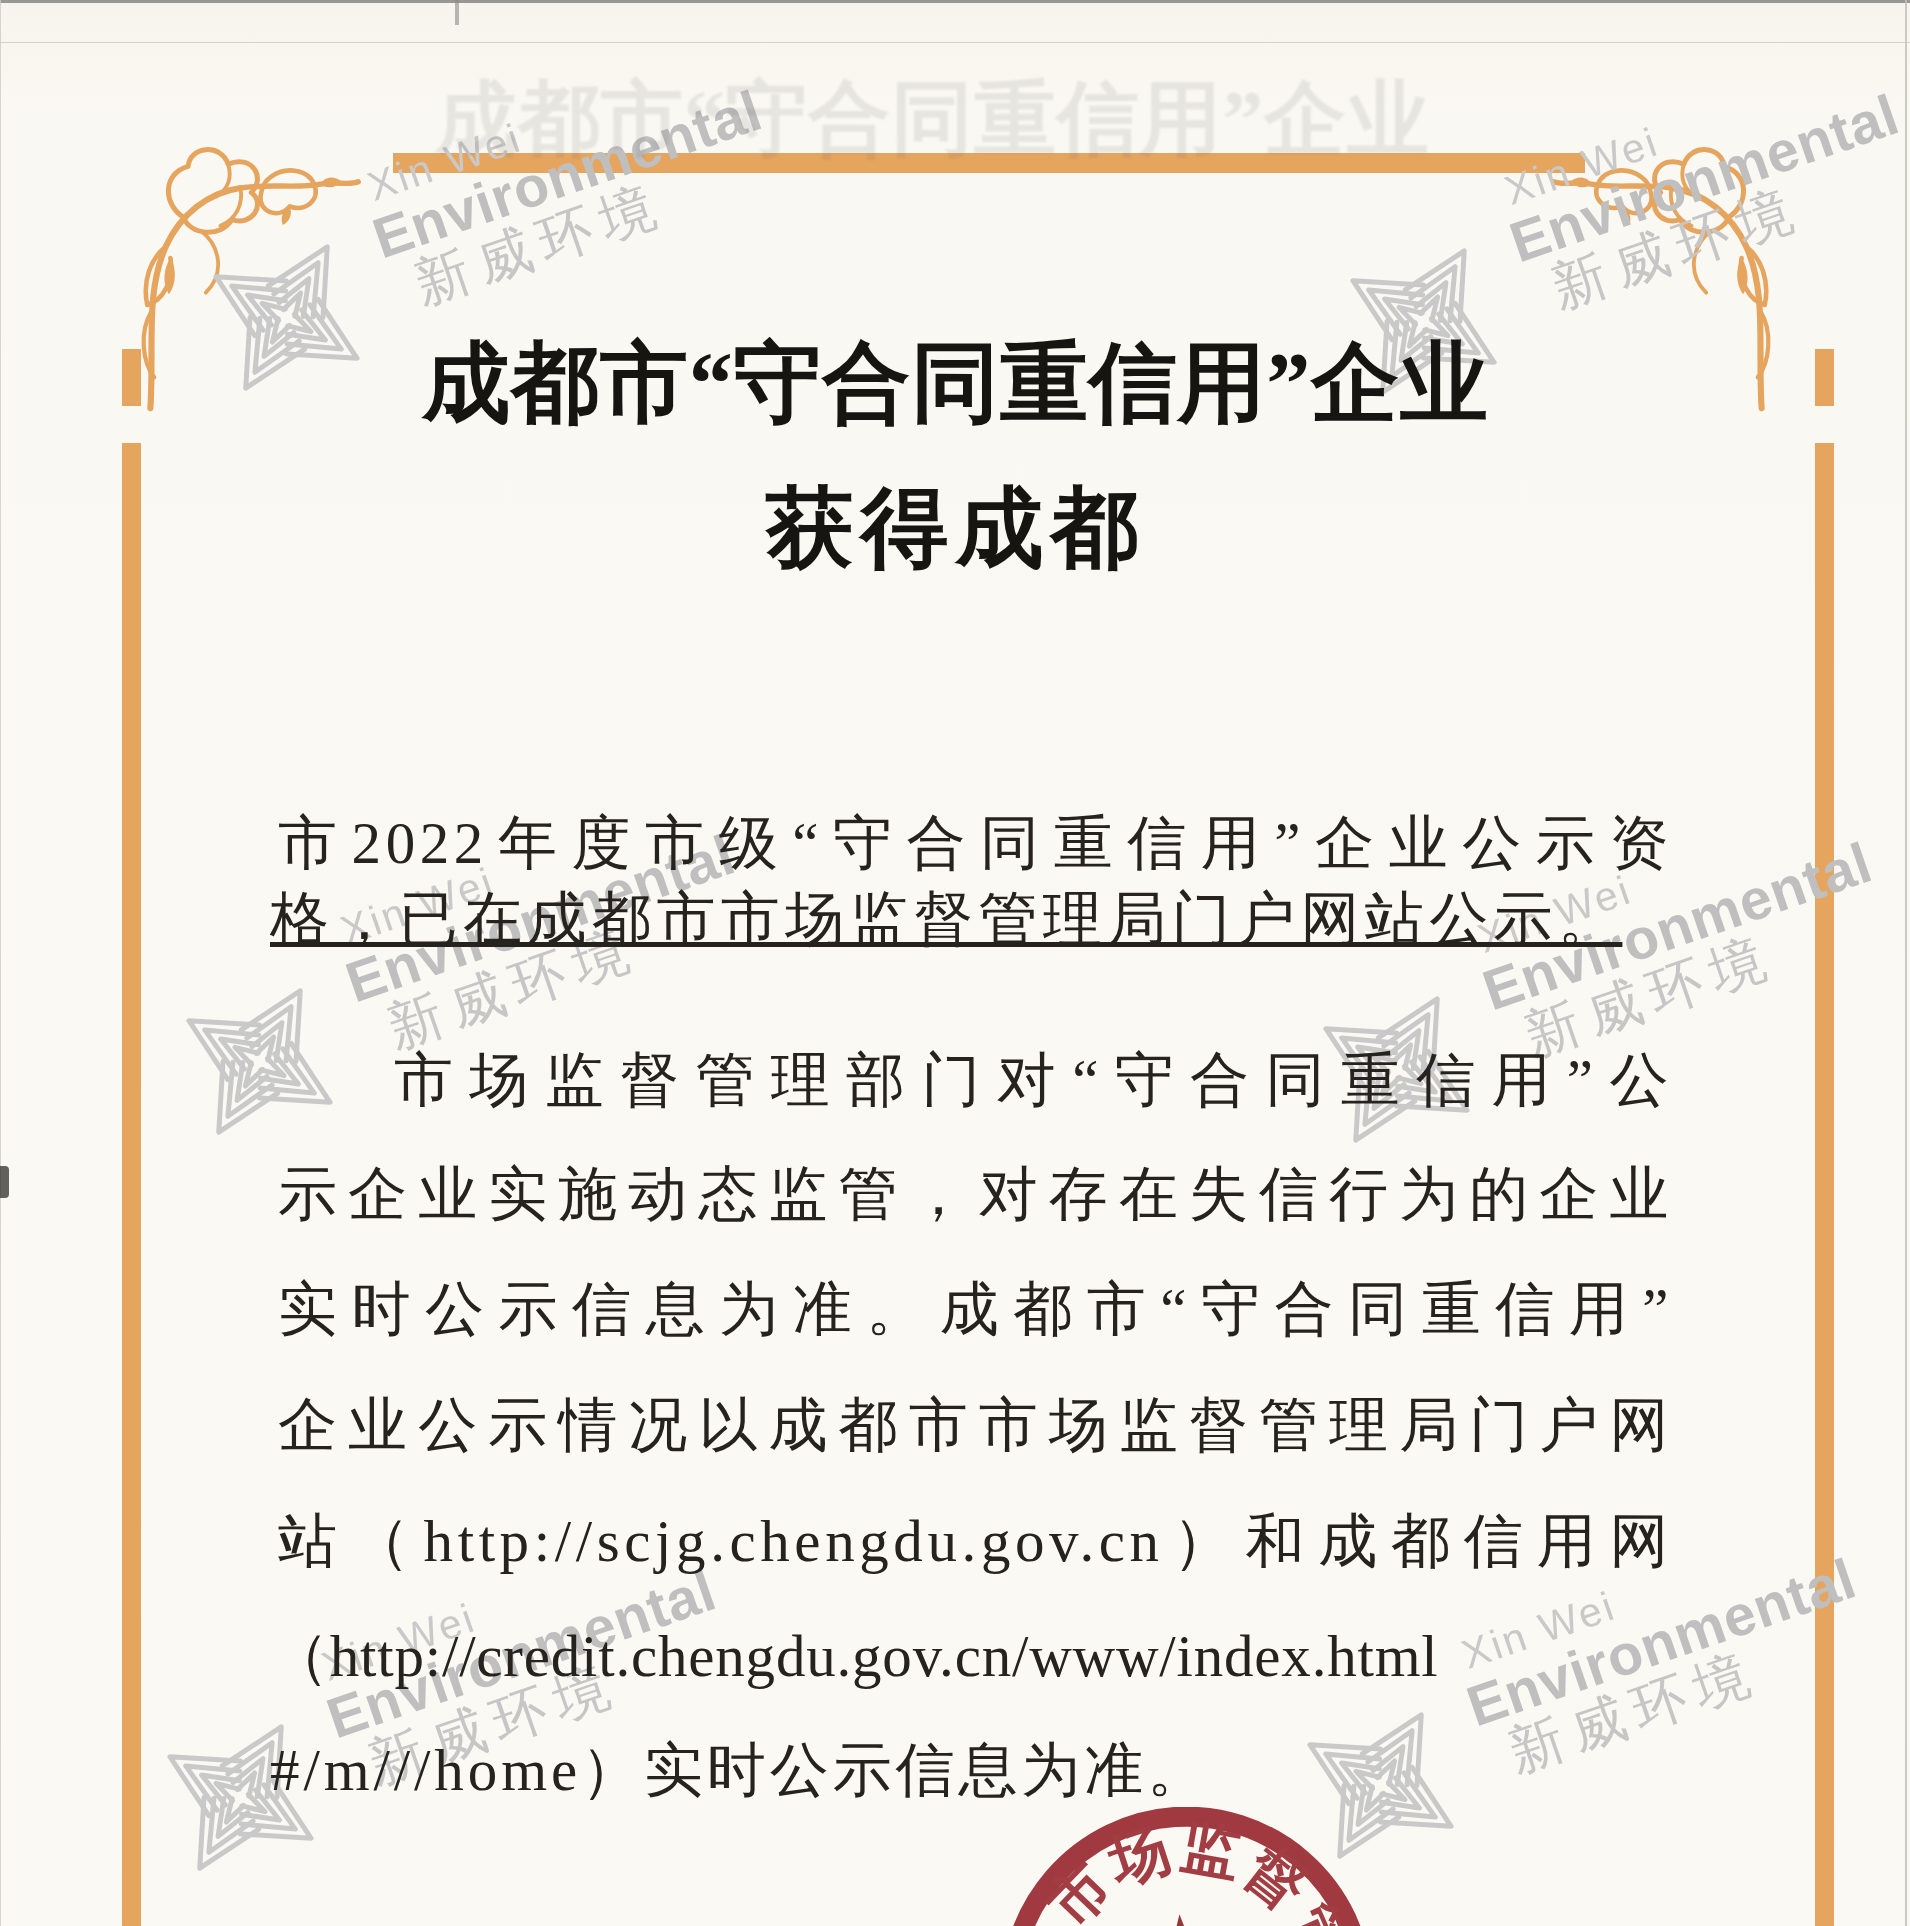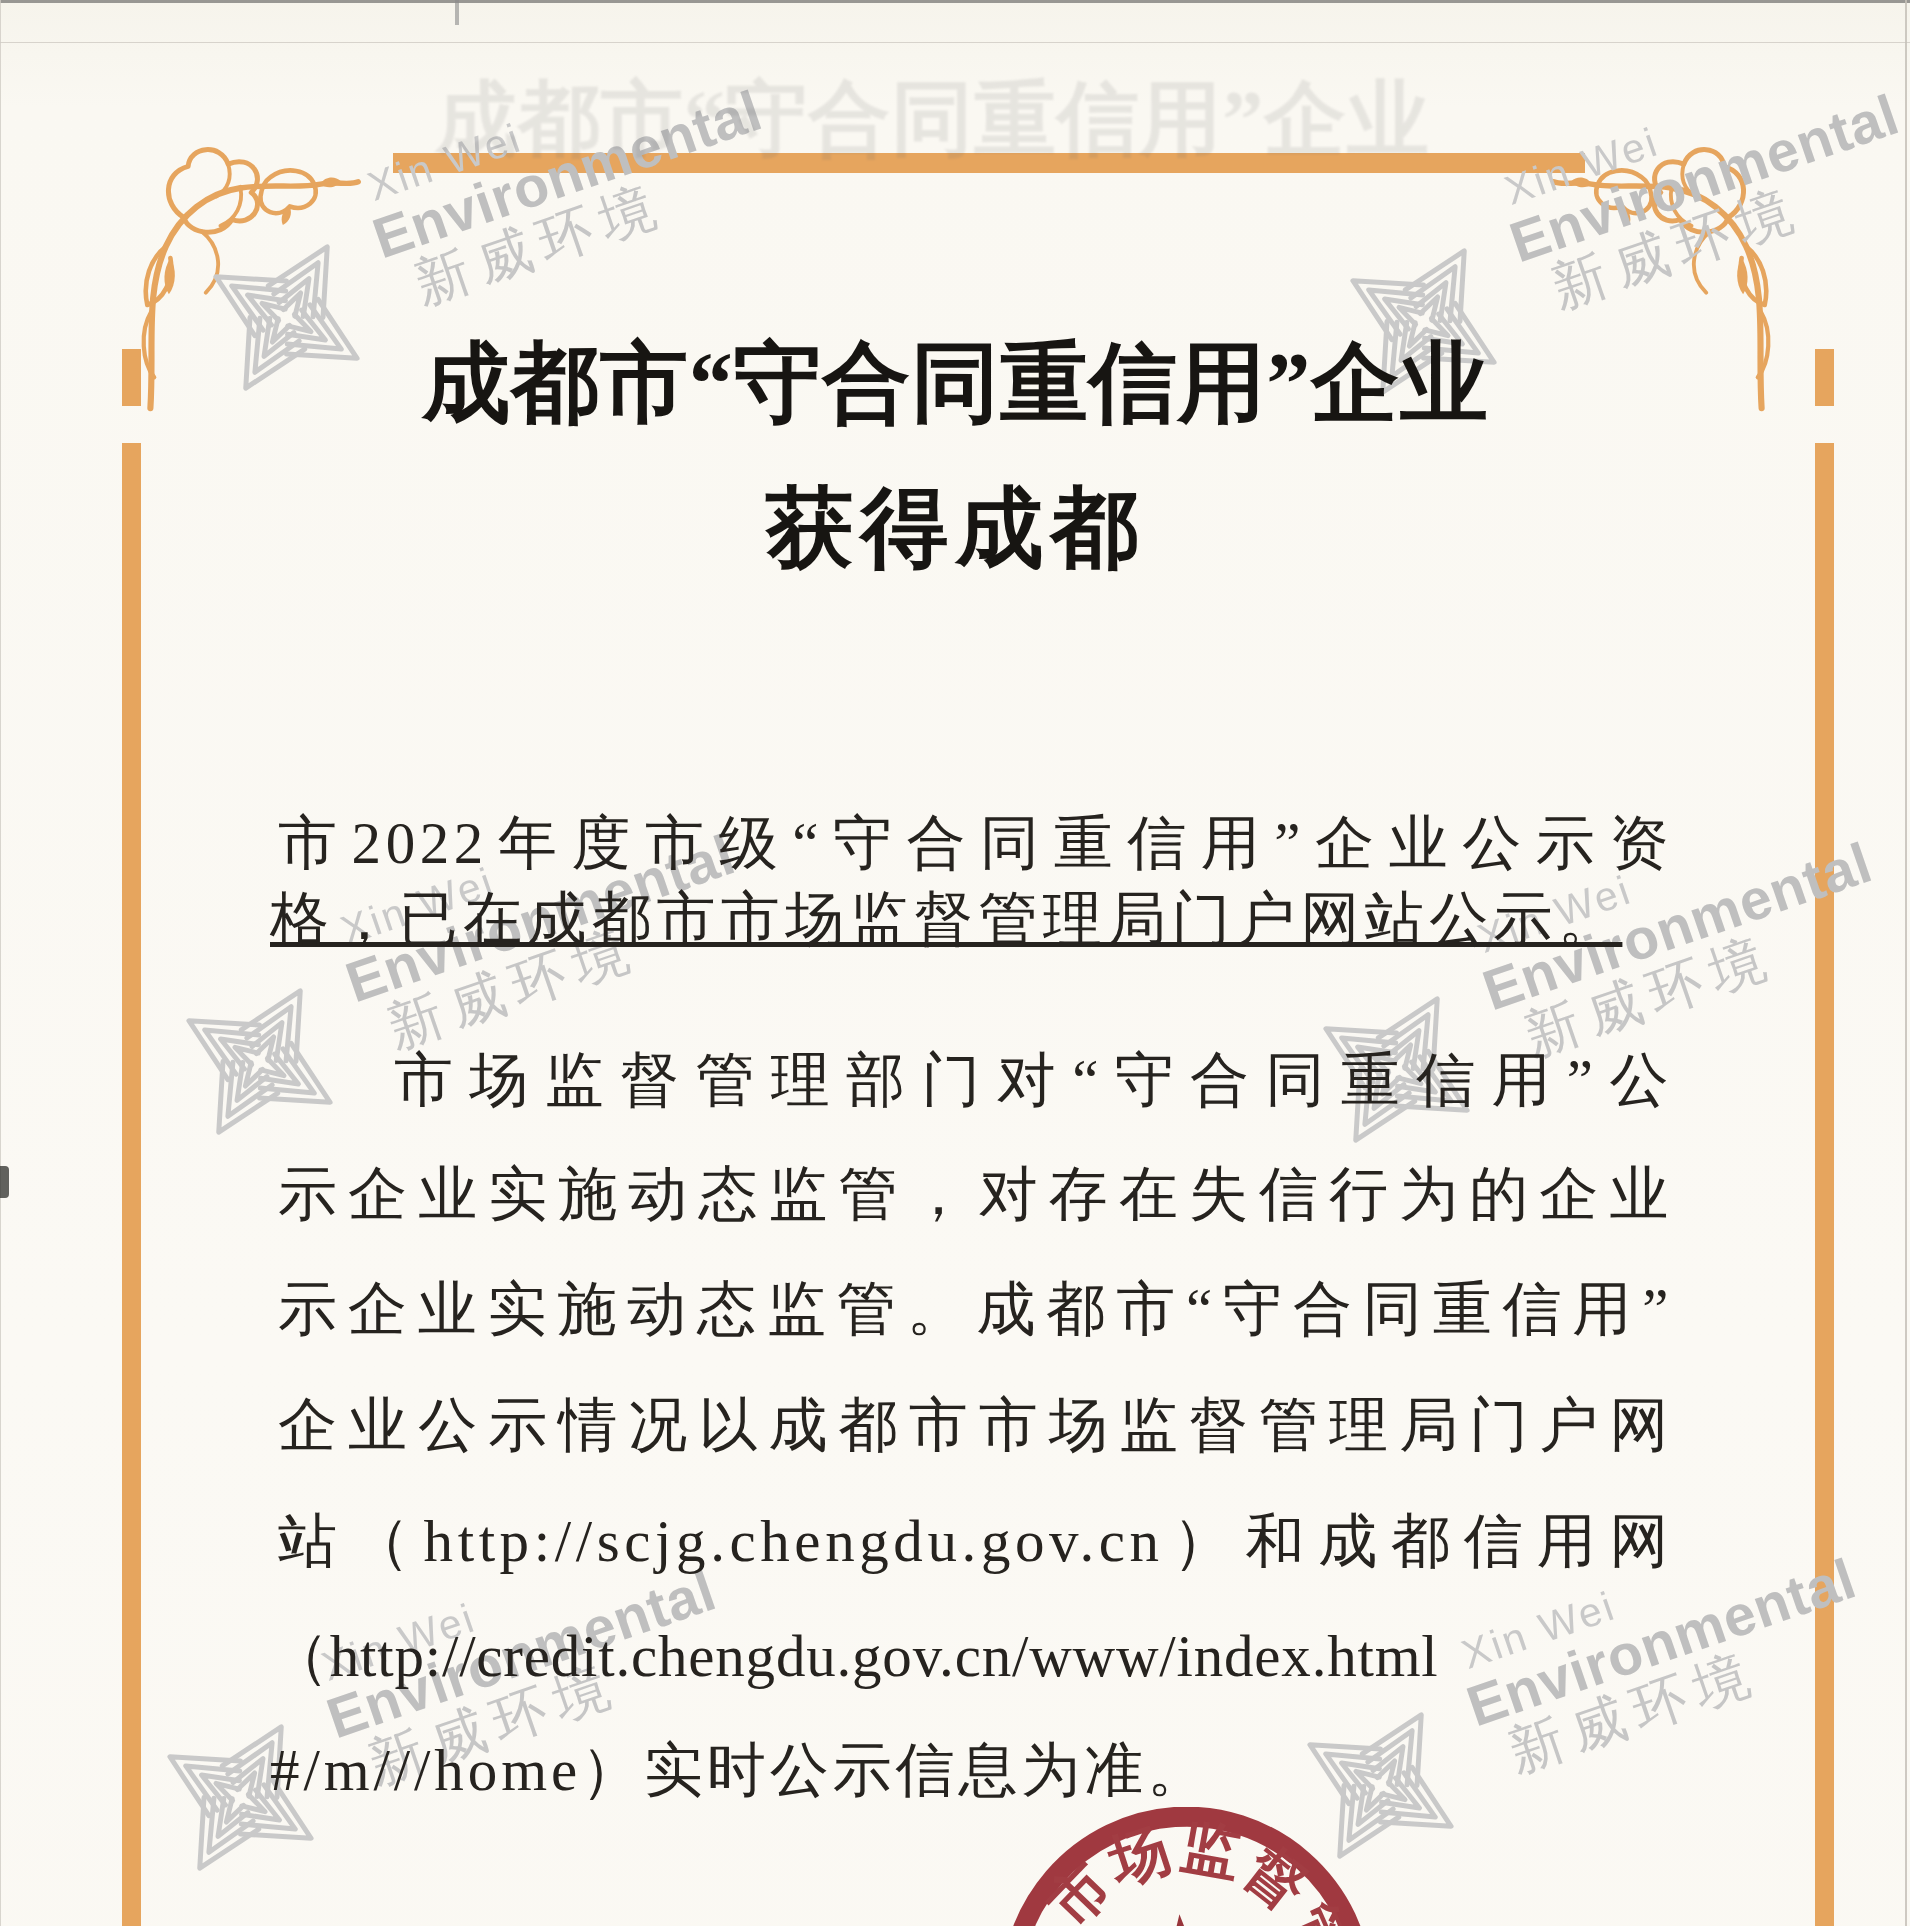--- a/index.html
+++ b/index.html
@@ -327,21 +327,21 @@
 </div>
 
   <div class="title-ghost">成都市“守合同重信用”企业</div>
   <div class="title-l1">成都市“守合同重信用”企业</div>
   <div class="title-l2">获得成都</div>
 
   <div class="bline jline l2">市2022年度市级“守合同重信用”企业公示资</div>
   <div class="bline l3">格，已在成都市市场监督管理局门户网站公示。</div>
   <div class="bline jline l5">示企业实施动态监管，对存在失信行为的企业</div>
   <div class="bline jline indent l4">市场监督管理部门对“守合同重信用”公</div>
-  <div class="bline jline l6">示企业实施动态监管。成都市“守合同重信用”</div>
+  <div class="bline jline l6">实时公示信息为准。成都市“守合同重信用”</div>
   <div class="bline jline l7">企业公示情况以成都市市场监督管理局门户网</div>
   <div class="bline jline l8">站（http://scjg.chengdu.gov.cn）和成都信用网</div>
   <div class="bline l9">（http://credit.chengdu.gov.cn/www/index.html</div>
   <div class="bline l10">#/m///home）实时公示信息为准。</div>
 
   <svg class="seal" viewBox="-485 -487 970 975">
     <g transform="rotate(-4)">
       <ellipse cx="0" cy="0" rx="458" ry="462" fill="none" stroke="#9C2B34" stroke-width="52"></ellipse>
       <path id="seal-arc" d="M -255 210 A 330 330 0 1 1 255 210" fill="none" stroke="none"></path>
       <text font-size="152" font-weight="700" fill="#9E2F38" letter-spacing="10" font-family="Liberation Serif, DejaVu Serif, serif">

